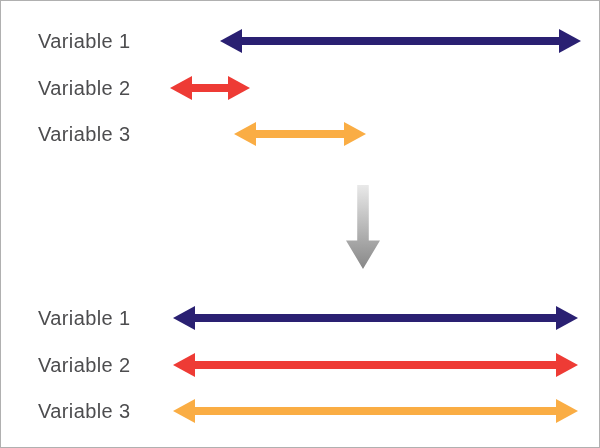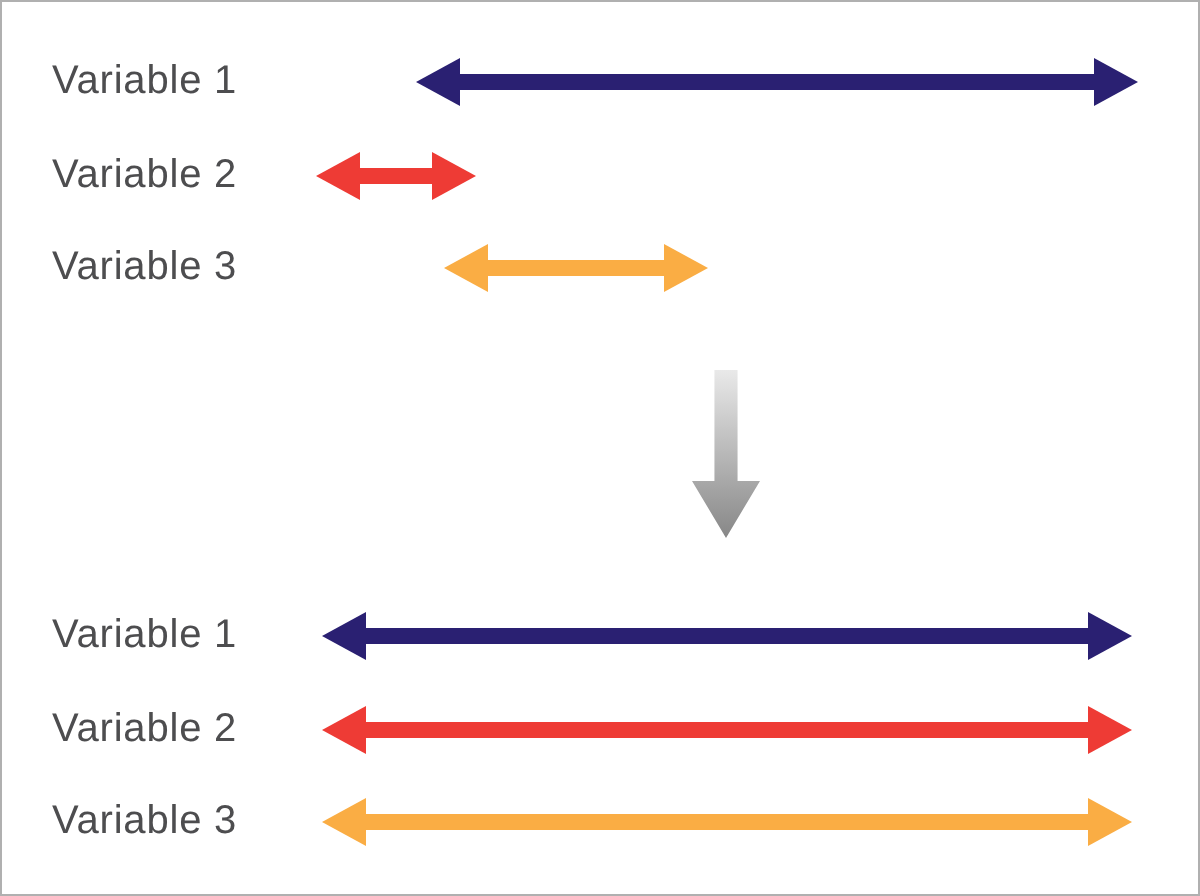--- a/index.html
+++ b/index.html
@@ -12,21 +12,21 @@
     position: relative;
     width: 598px;
     height: 446px;
     border: 1px solid #b0b0b0;
     background: #ffffff;
     overflow: hidden;
     box-sizing: content-box;
   }
   .row {
     position: absolute;
-    left: 0;
+    left: 12px;
     right: 0;
     height: 24px;
   }
   .label {
     position: absolute;
     left: 25px;
     top: 50%;
     transform: translateY(-50%);
     font-size: 20px;
     letter-spacing: 0.4px;

